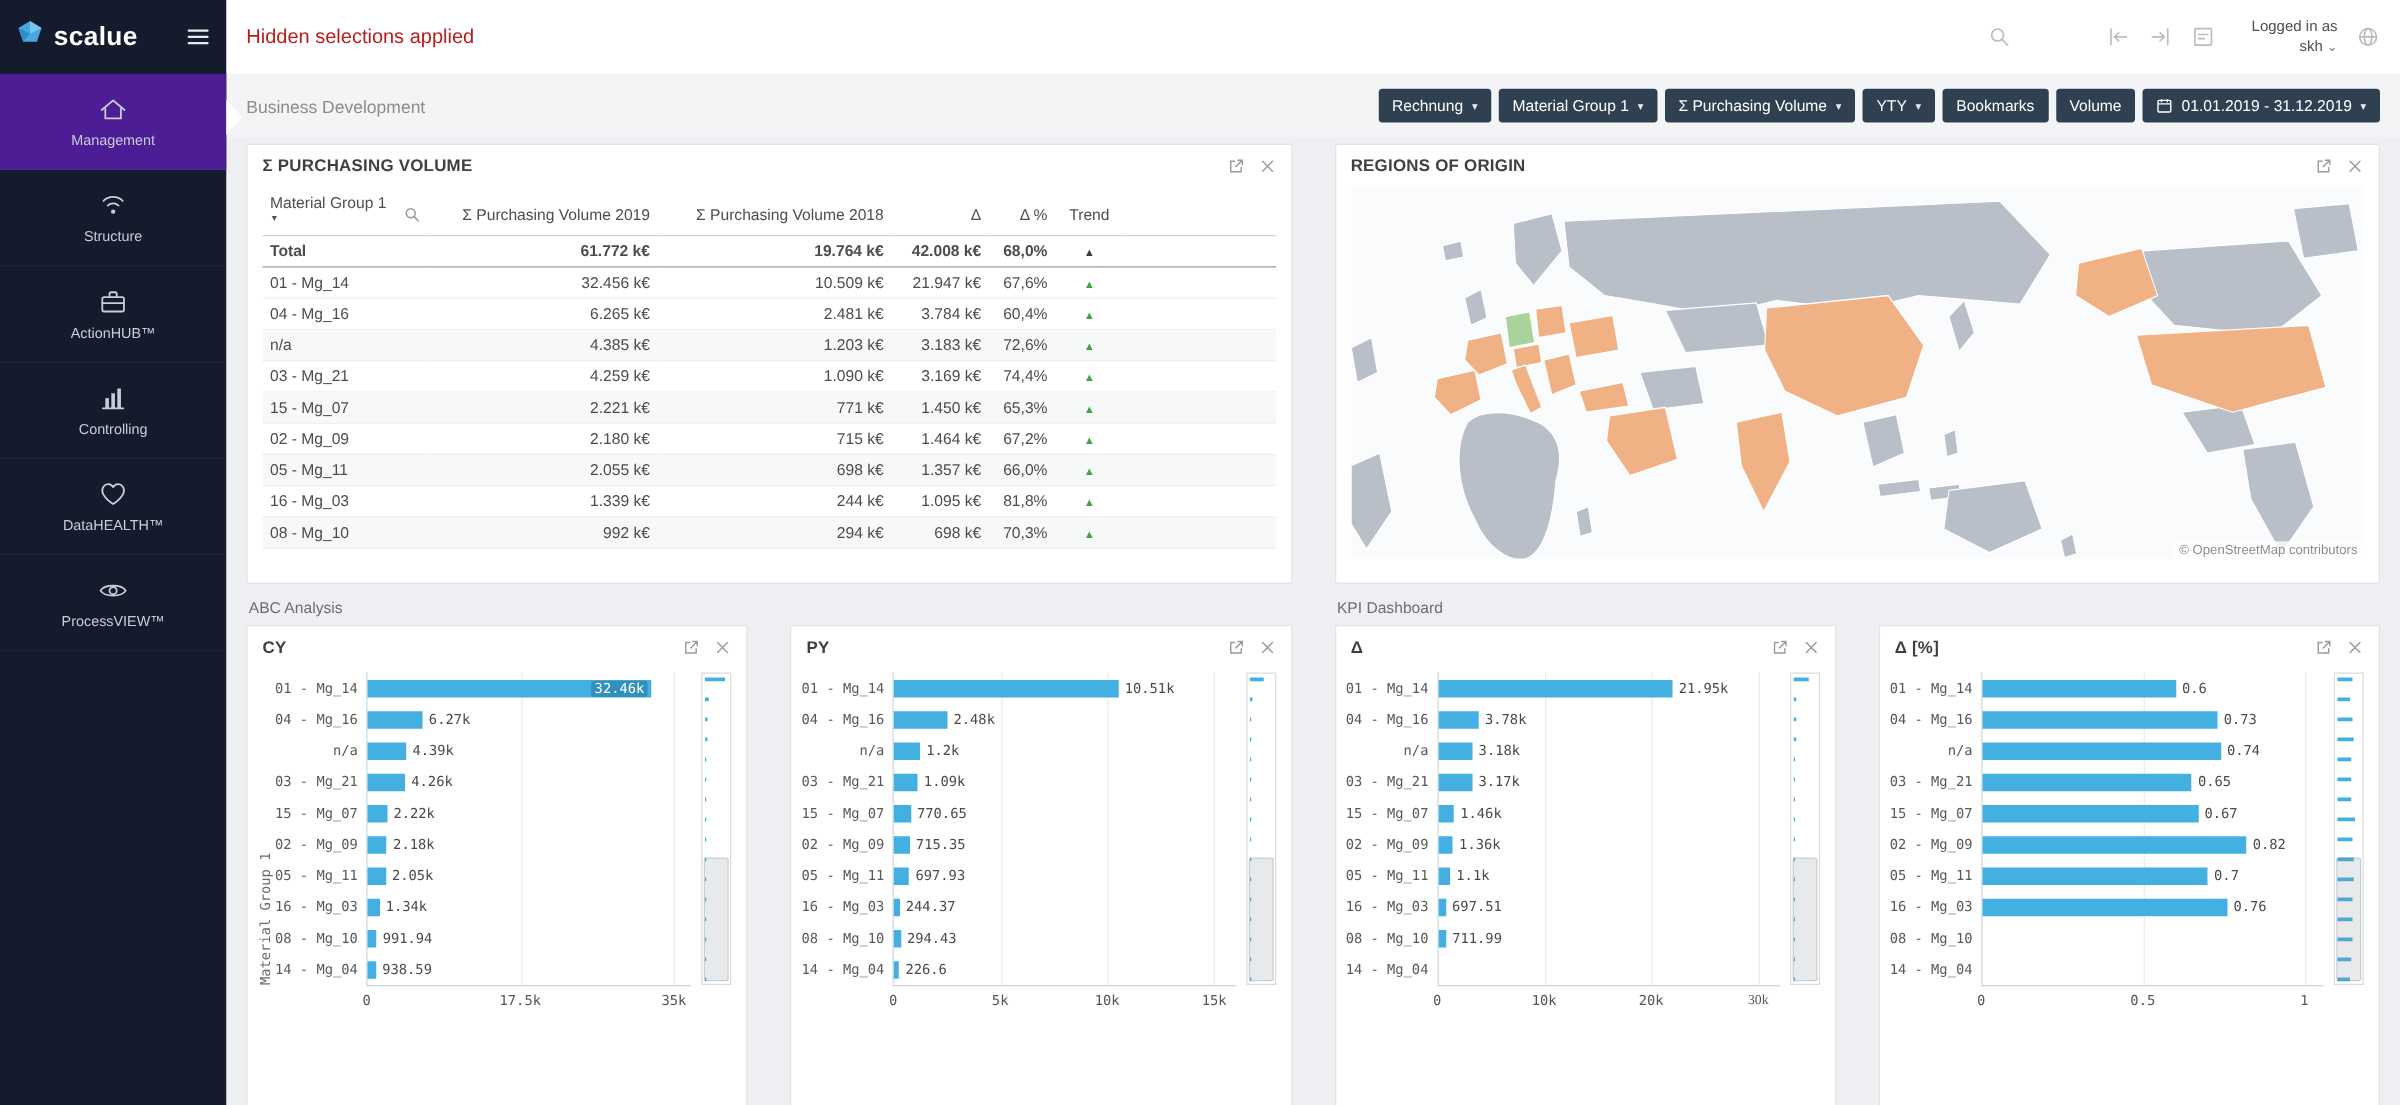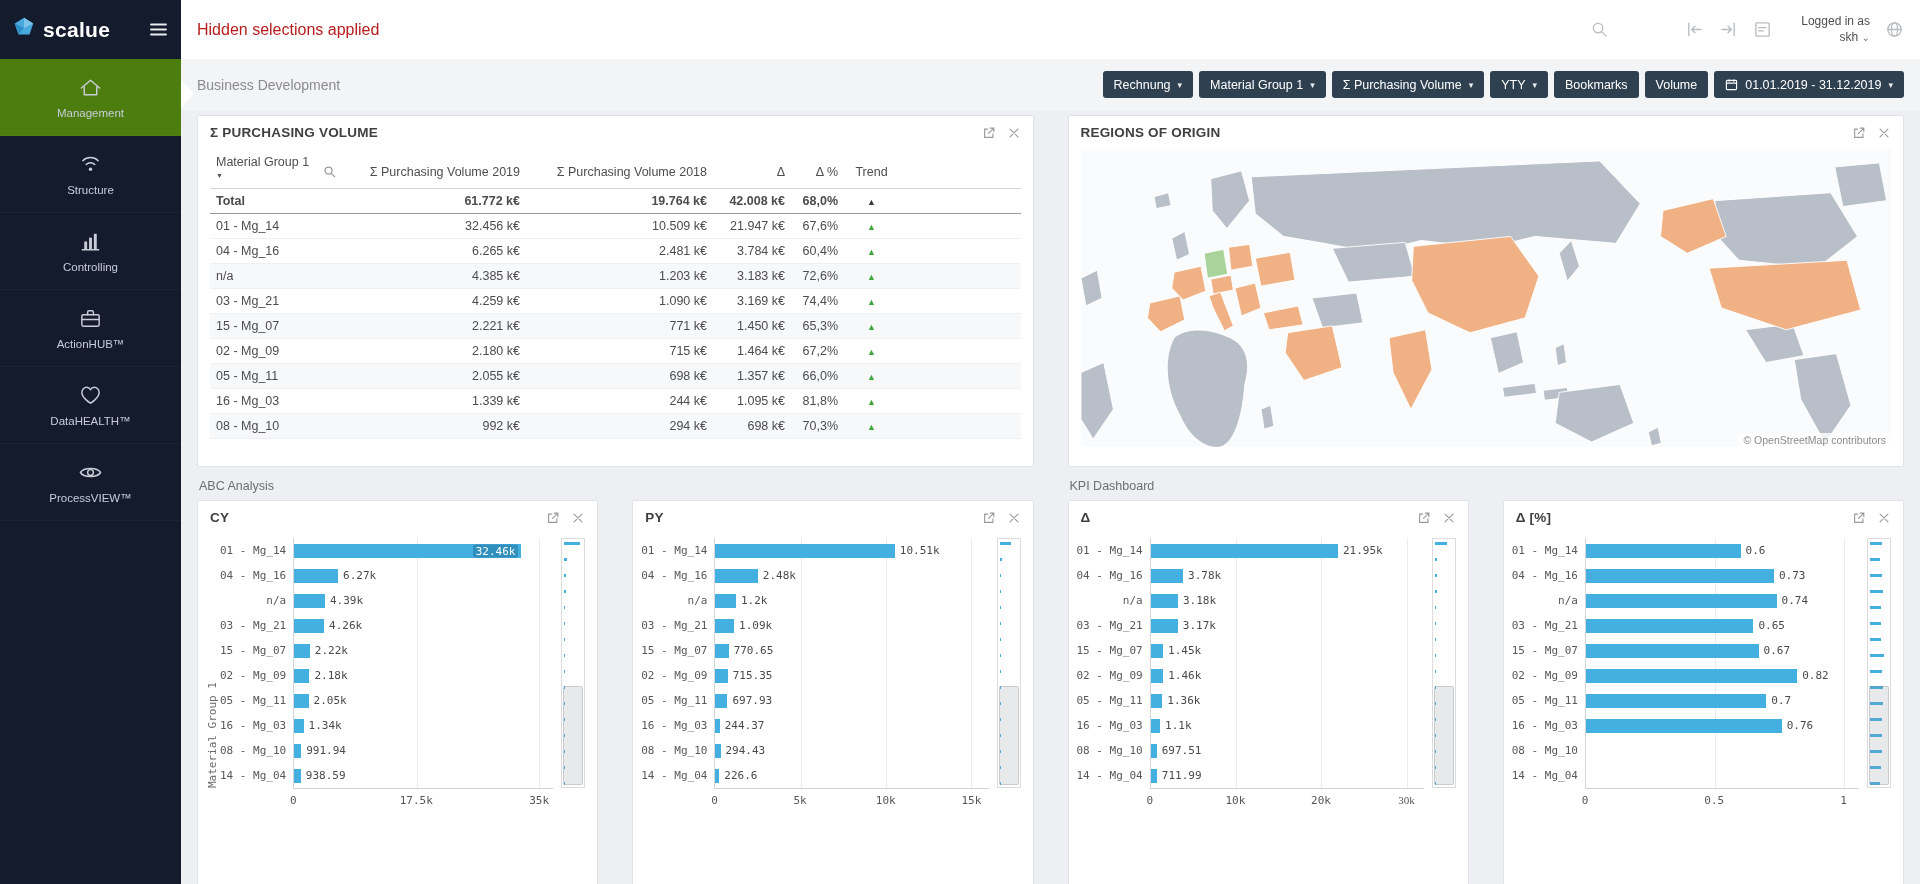--- a/index.html
+++ b/index.html
@@ -7,21 +7,21 @@
     font-family:"Liberation Sans",sans-serif;-webkit-font-smoothing:antialiased}
   .app{position:relative;display:flex;width:1920px;height:884px}
 
   
   .sidebar{width:181px;flex-shrink:0;background:#141b2c;color:#c9cfd9;display:flex;flex-direction:column;z-index:5}
   .logo-row{height:59px;display:flex;align-items:center;gap:7px;padding:0 12px}
   .logo-text{color:#fff;font-size:21px;font-weight:bold;letter-spacing:.3px;cursor:pointer}
   .burger{margin-left:auto;cursor:pointer;display:flex}
   .nav-item{height:77px;display:flex;flex-direction:column;align-items:center;justify-content:center;gap:7px;
     font-size:11.5px;color:#c6cdd8;cursor:pointer;border-bottom:1px solid rgba(255,255,255,.04)}
-  .nav-item.active{background:#4d7c0f}
+  .nav-item.active{background:#4c1d95}
   .nav-ic{display:flex}
   .nav-ic svg{width:25px;height:25px;stroke:#c9cfd9;fill:none;stroke-width:1.5;stroke-linecap:round;stroke-linejoin:round}
   .active-arrow{position:absolute;left:181px;top:80px;width:0;height:0;z-index:6;
     border-top:14px solid transparent;border-bottom:14px solid transparent;border-left:13px solid #ffffff}
 
   
   .main{flex:1;display:flex;flex-direction:column;min-width:0}
   .topbar{height:59px;background:#fff;display:flex;align-items:center;padding:0 16px;flex-shrink:0}
   .hidden-sel{color:#b91c1c;font-size:16px}
   .topbar-right{margin-left:auto;display:flex;align-items:center;gap:15px}
@@ -139,36 +139,36 @@
               <circle cx="13" cy="18" r="1.8" fill="currentColor" stroke="none"></circle>
               <path d="M8.5 13 a6.5 6.5 0 0 1 9 0"></path>
               <path d="M5 9 a11.5 11.5 0 0 1 16 0"></path>
             </svg>
           </span>
           <span class="nav-label">Structure</span>
         </div>
         <div class="nav-item">
           <span class="nav-ic">
             <svg viewBox="0 0 26 26">
+              <rect x="4" y="9" width="18" height="12" rx="1.5"></rect>
+              <path d="M10 9 V6.5 a1.5 1.5 0 0 1 1.5 -1.5 h3 a1.5 1.5 0 0 1 1.5 1.5 V9 M4 14 h18"></path>
+            </svg>
+          </span>
+          <span class="nav-label">ActionHUB™</span>
+        </div>
+        <div class="nav-item">
+          <span class="nav-ic">
+            <svg viewBox="0 0 26 26">
               <path d="M4.5 21.5 h17"></path>
               <rect x="6.5" y="13" width="3" height="8.5" fill="currentColor" stroke="none"></rect>
               <rect x="11.5" y="9" width="3" height="12.5" fill="currentColor" stroke="none"></rect>
               <rect x="16.5" y="5" width="3" height="16.5" fill="currentColor" stroke="none"></rect>
             </svg>
           </span>
           <span class="nav-label">Controlling</span>
-        </div>
-        <div class="nav-item">
-          <span class="nav-ic">
-            <svg viewBox="0 0 26 26">
-              <rect x="4" y="9" width="18" height="12" rx="1.5"></rect>
-              <path d="M10 9 V6.5 a1.5 1.5 0 0 1 1.5 -1.5 h3 a1.5 1.5 0 0 1 1.5 1.5 V9 M4 14 h18"></path>
-            </svg>
-          </span>
-          <span class="nav-label">ActionHUB™</span>
         </div>
         <div class="nav-item">
           <span class="nav-ic">
             <svg viewBox="0 0 26 26">
               <path d="M13 21 C13 21 4 15.5 4 9.8 C4 6.6 6.5 4.5 9 4.5 C11 4.5 12.3 5.6 13 7 C13.7 5.6 15 4.5 17 4.5 C19.5 4.5 22 6.6 22 9.8 C22 15.5 13 21 13 21 Z"></path>
             </svg>
           </span>
           <span class="nav-label">DataHEALTH™</span>
         </div>
         <div class="nav-item">
@@ -736,24 +736,20 @@
                   </div>
                   <div class="bar-track">
                     <div class="bar" style="width: 9.94687%;"></div>
                     <span class="val">3.18k</span>
                   </div>
                   <div class="bar-track">
                     <div class="bar" style="width: 9.90312%;"></div>
                     <span class="val">3.17k</span>
                   </div>
                   <div class="bar-track">
-                    <div class="bar" style="width: 4.53125%;"></div>
-                    <span class="val">1.45k</span>
-                  </div>
-                  <div class="bar-track">
                     <div class="bar" style="width: 4.575%;"></div>
                     <span class="val">1.46k</span>
                   </div>
                   <div class="bar-track">
                     <div class="bar" style="width: 4.24062%;"></div>
                     <span class="val">1.36k</span>
                   </div>
                   <div class="bar-track">
                     <div class="bar" style="width: 3.42188%;"></div>
                     <span class="val">1.1k</span>

